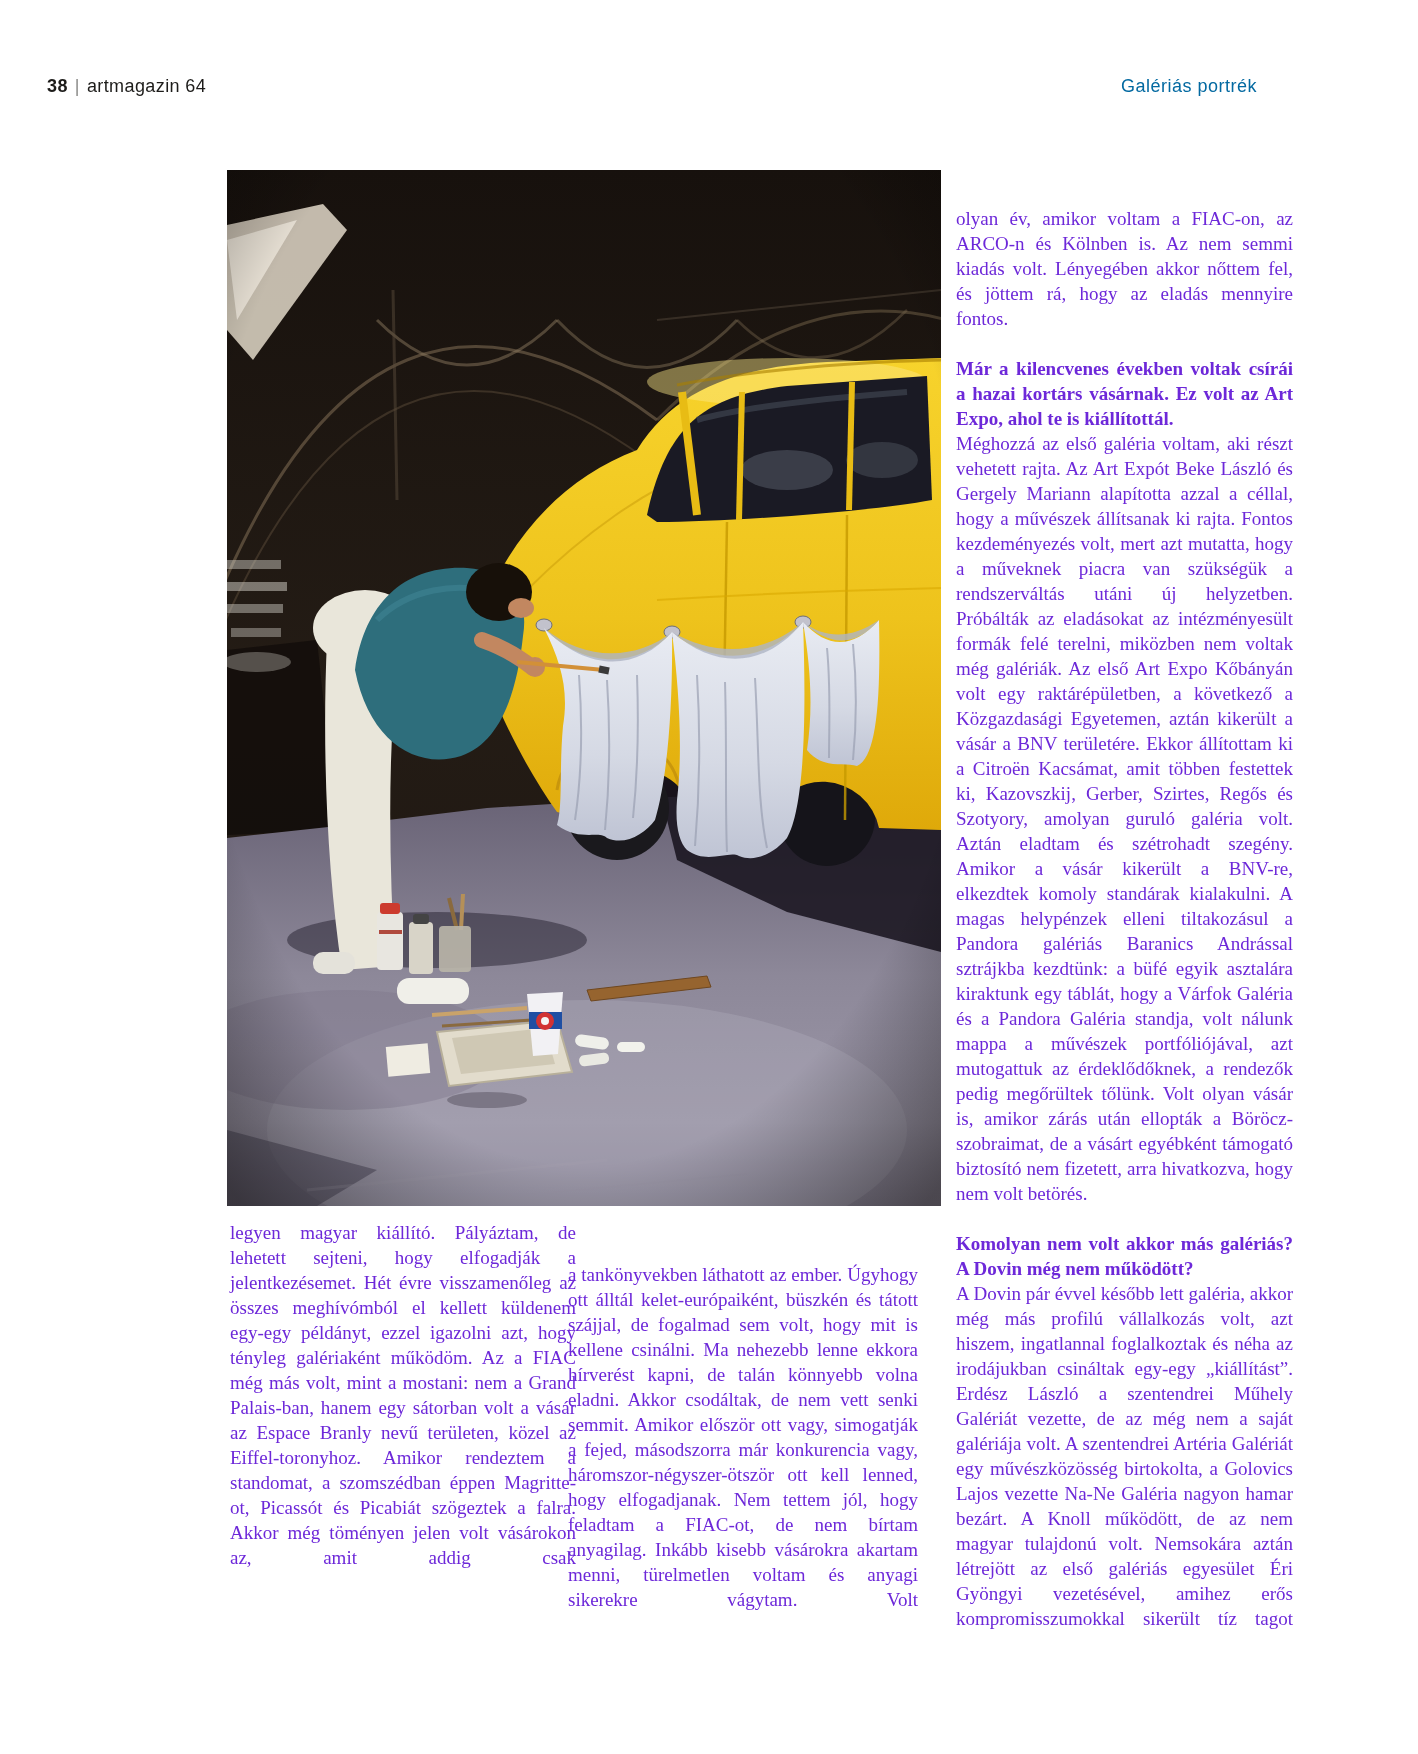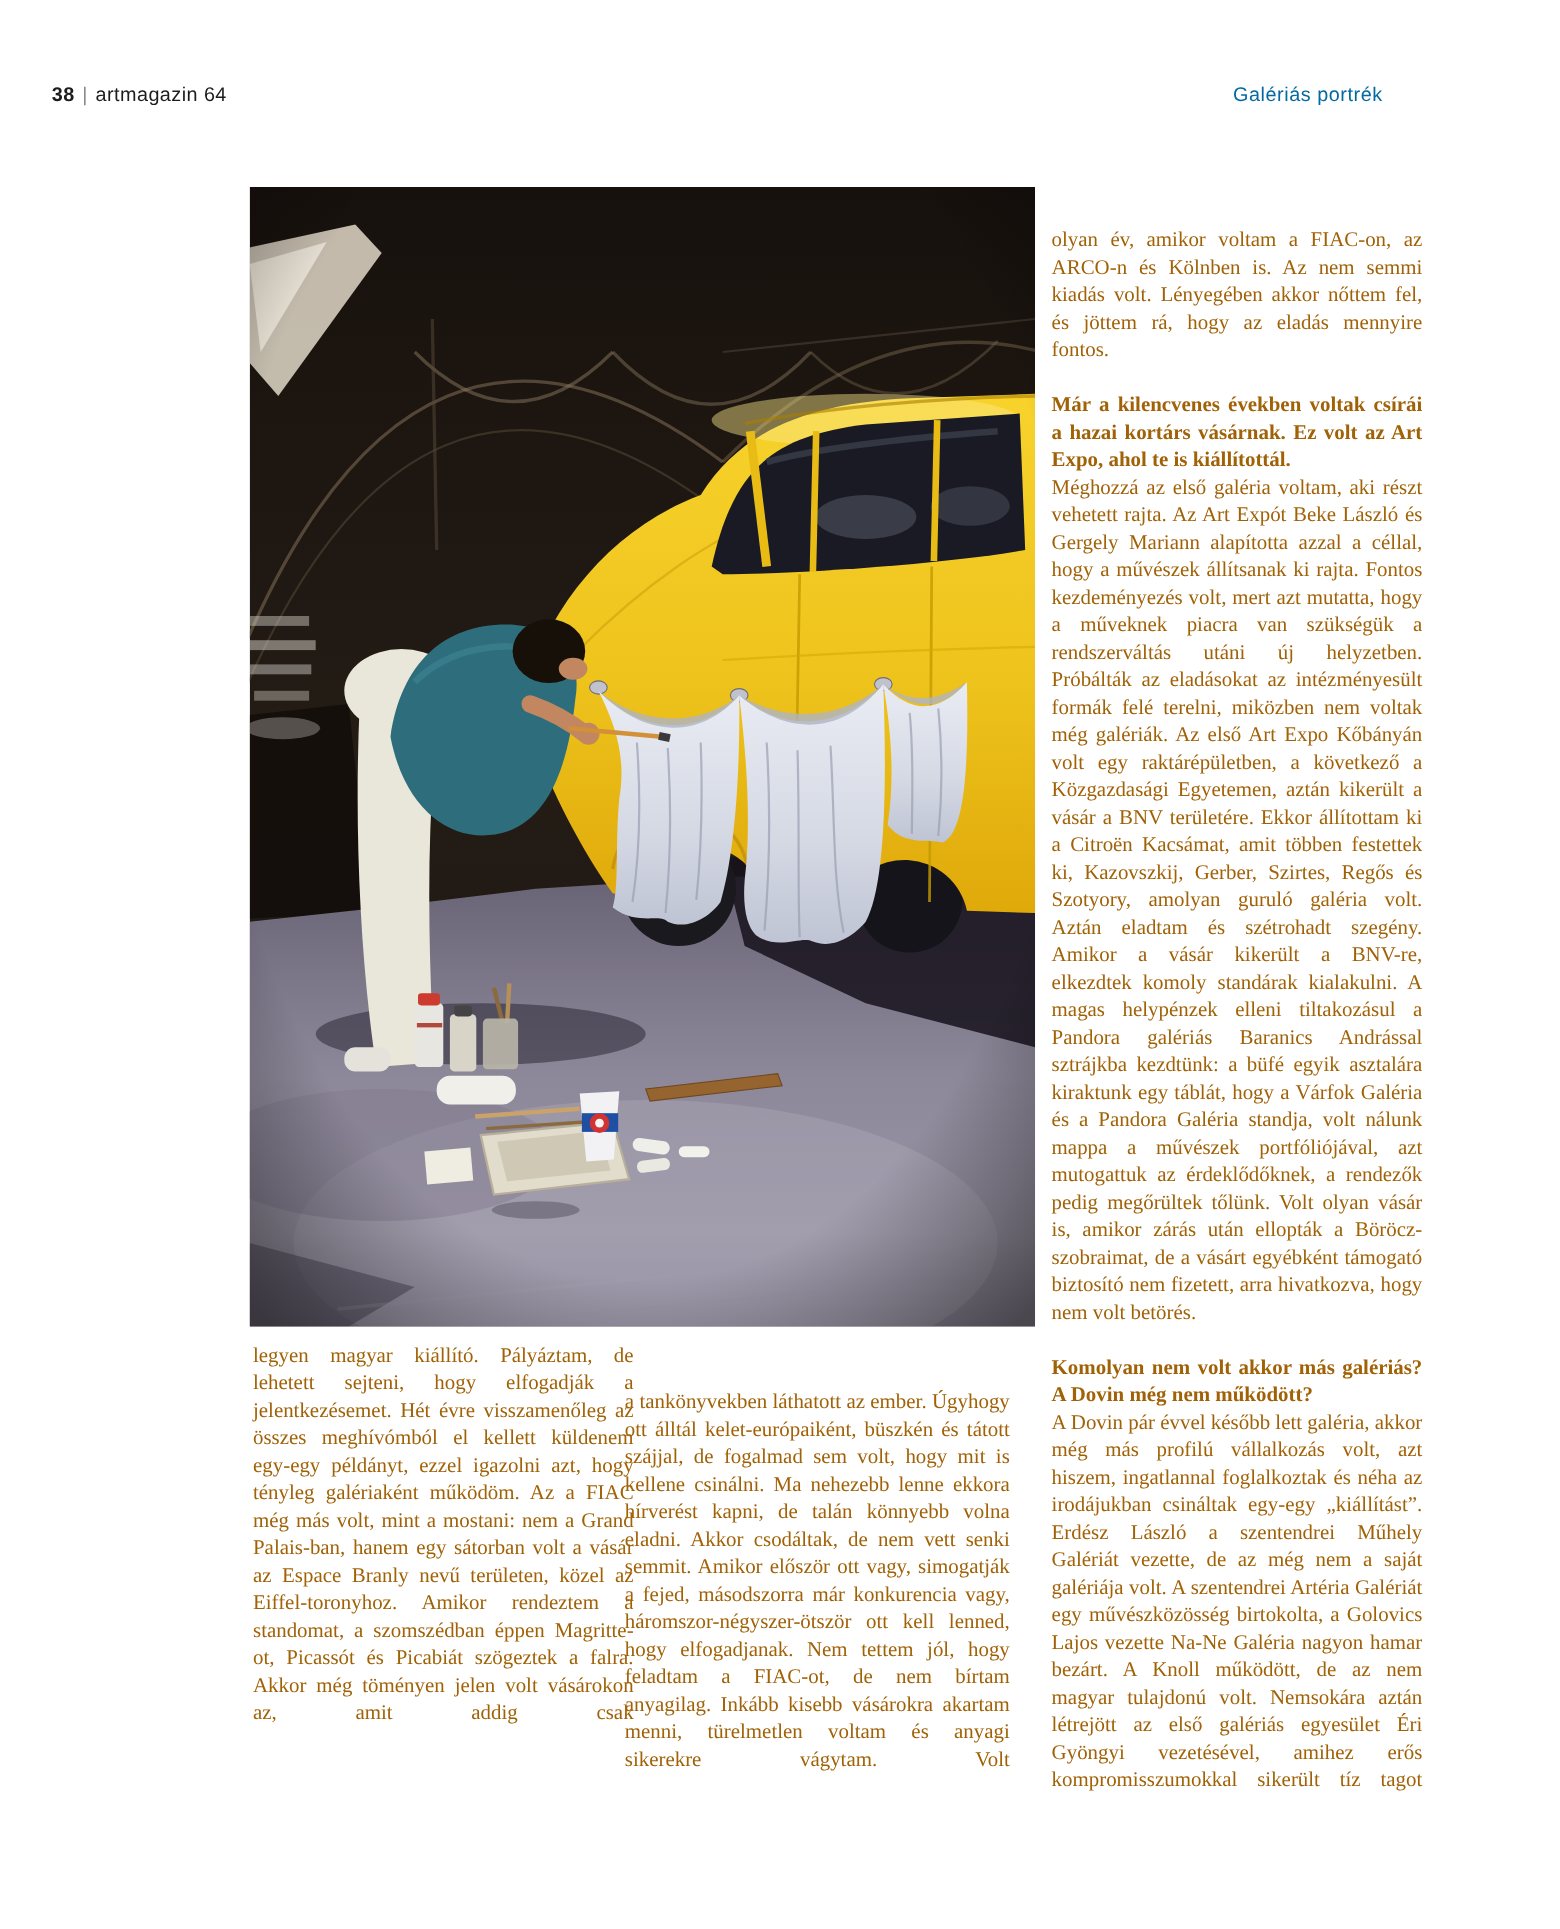--- a/index.html
+++ b/index.html
@@ -22,21 +22,21 @@
   }
   
   .photo{position:absolute;left:227px;top:170px;width:714px;height:1036px;margin:0;padding:0;}
   .photo svg{display:block;width:714px;height:1036px;}
   .caption{
     position:absolute;left:229px;top:1214px;width:700px;
     font-family:"Liberation Sans","DejaVu Sans",sans-serif;
     font-size:15.5px;letter-spacing:.2px;color:#1c1b19;
   }
   
-  .col{position:absolute;text-align:justify;font-size:19px;line-height:25px;color:#a16207;}
+  .col{position:absolute;text-align:justify;font-size:19px;line-height:25px;color:#6d28d9;}
   .col p{margin:0;}
   .col-left{left:230px;top:1220px;width:346px;}
   .col-middle{left:568px;top:1262px;width:350px;}
   .col-right{left:956px;top:206px;width:337px;}
   .cont{text-align-last:justify;}
   .q{font-weight:bold;margin-top:25px !important;}
 </style>
 </head>
 <body>
 

